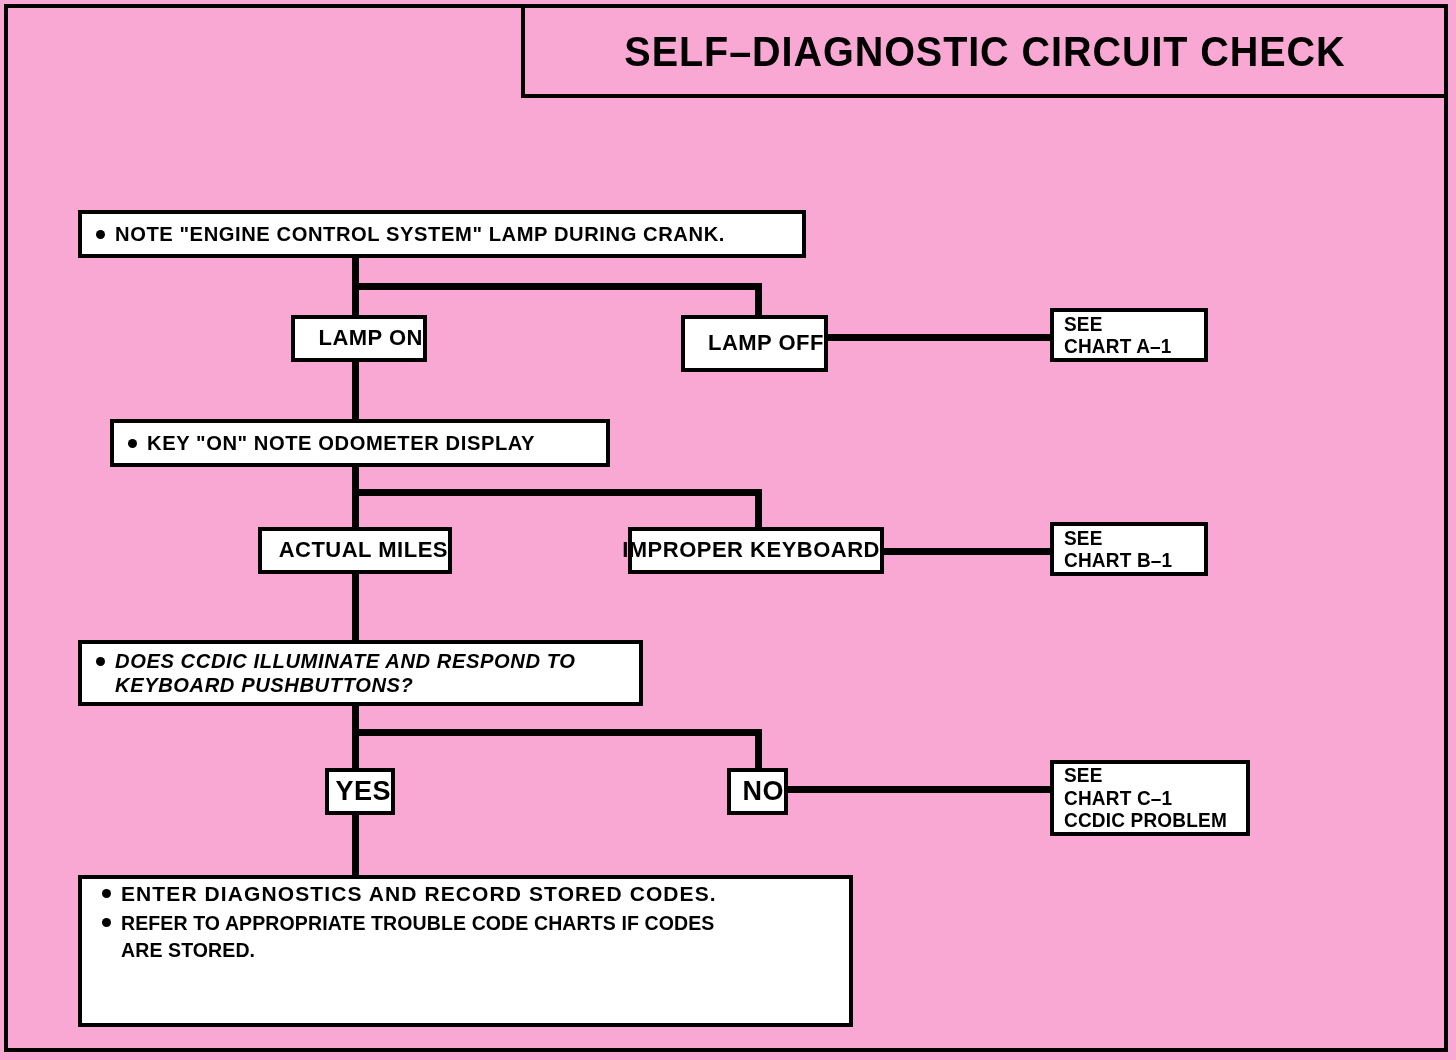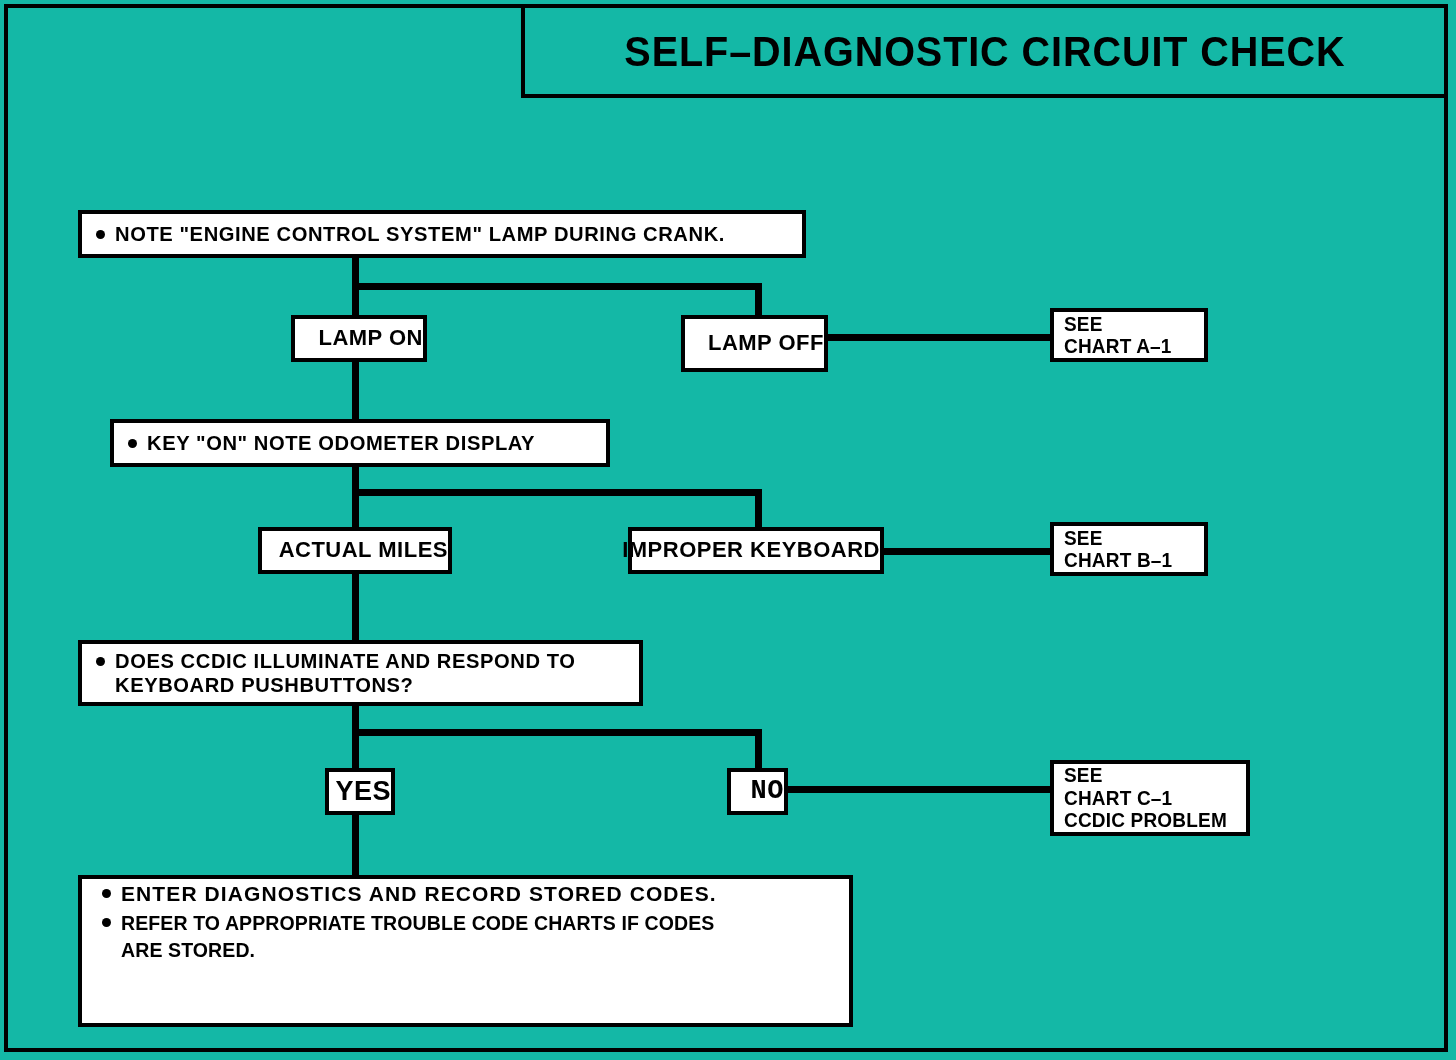--- a/index.html
+++ b/index.html
@@ -4,21 +4,21 @@
 <style>
   html, body {
     margin: 0;
     padding: 0;
     background: #ffffff;
   }
   #page {
     position: relative;
     width: 1456px;
     height: 1060px;
-    background: #14b8a6;
+    background: #f9a8d4;
     overflow: hidden;
     font-family: "Liberation Sans", sans-serif;
     color: #000000;
   }
   
   .page-frame {
     position: absolute;
     left: 4px;
     top: 4px;
     width: 1444px;
@@ -200,37 +200,37 @@
     <span class="node-text t-state">IMPROPER KEYBOARD</span>
   </div>
 
   <div class="node" style="left:1050px; top:522px; width:158px; height:54px; padding:0 10px;">
     <div>
       <div class="node-text t-ref">SEE</div>
       <div class="node-text t-ref">CHART B–1</div>
     </div>
   </div>
 
-  <div class="node" style="left:78px; top:640px; width:565px; height:66px; padding:8px 14px;">
+  <div class="node" style="left:78px; top:640px; width:565px; height:66px; padding:8px 14px;font-style:italic;">
     <div class="blist">
       <div class="brow">
         <span class="bdot"></span>
         <span class="btext">
           <div class="t-step">DOES CCDIC ILLUMINATE AND RESPOND TO</div>
           <div class="t-step">KEYBOARD PUSHBUTTONS?</div>
         </span>
       </div>
     </div>
   </div>
 
   <div class="node center" style="left:325px; top:768px; width:70px; height:47px;">
     <span class="node-text t-small">YES</span>
   </div>
 
-  <div class="node center" style="left:727px; top:768px; width:61px; height:47px;font-family:Liberation Mono, monospace;">
+  <div class="node center" style="left:727px; top:768px; width:61px; height:47px;">
     <span class="node-text t-small">NO</span>
   </div>
 
   <div class="node" style="left:1050px; top:760px; width:200px; height:76px; padding:0 10px;">
     <div>
       <div class="node-text t-ref">SEE</div>
       <div class="node-text t-ref">CHART C–1</div>
       <div class="node-text t-ref">CCDIC PROBLEM</div>
     </div>
   </div>

